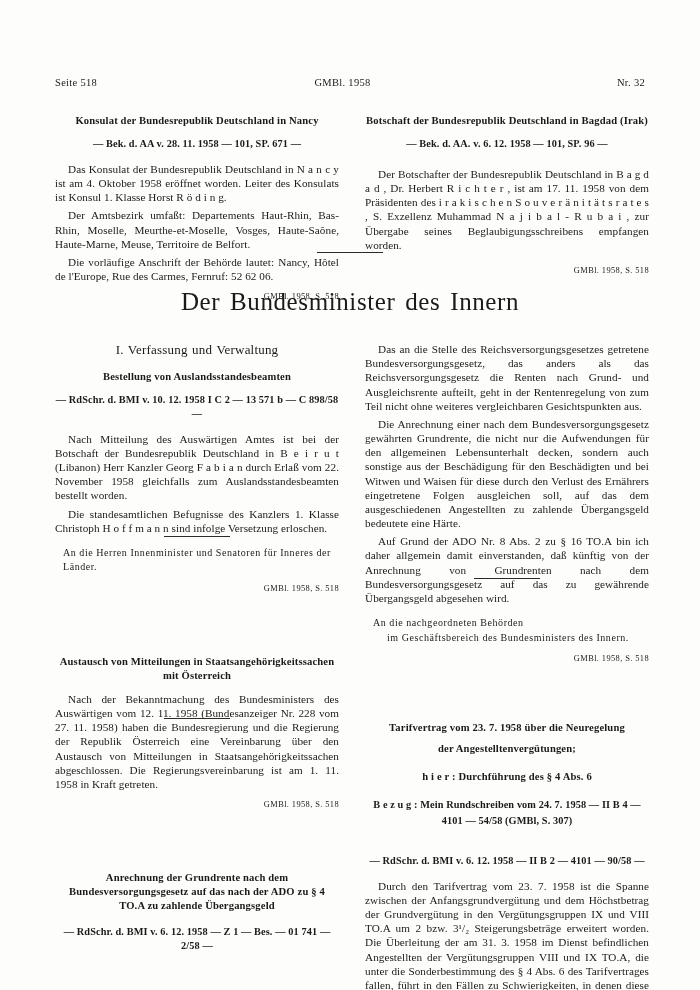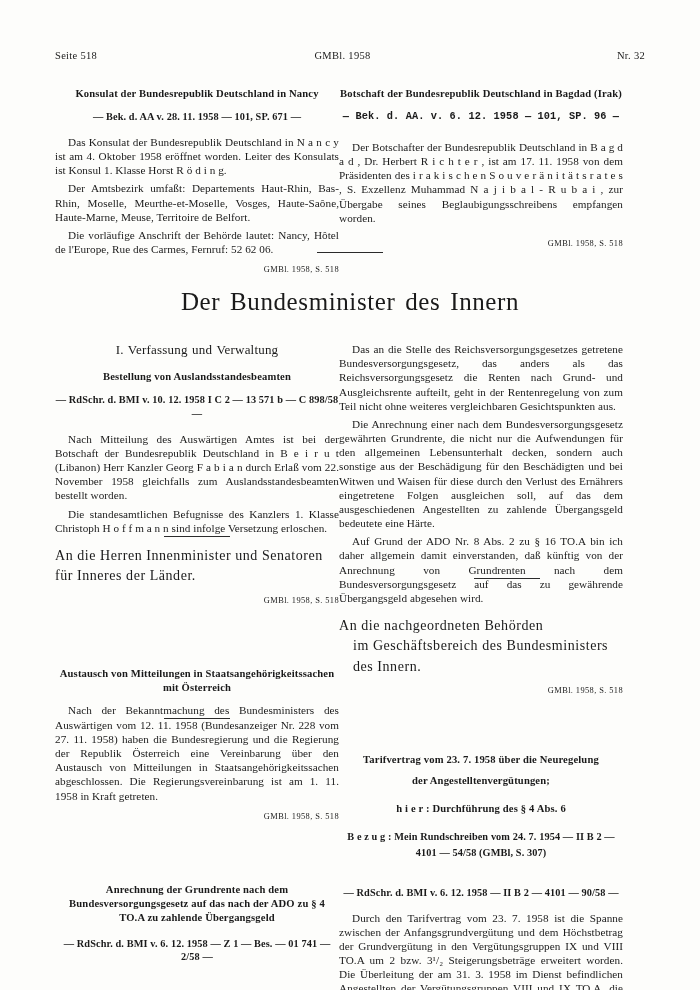--- a/index.html
+++ b/index.html
@@ -12,21 +12,21 @@
     background: #fdfdfb;
     font-family: "Liberation Serif", "DejaVu Serif", serif;
     color: #1a1a1a;
     overflow: hidden;
   }
   .page {
     position: relative;
     width: 700px;
     height: 862px;
     box-sizing: border-box;
-    padding: 50px 55px 30px 55px;
+    padding: 77px 55px 30px 55px;
   }
 
   
   .running-head {
     display: flex;
     justify-content: space-between;
     align-items: baseline;
     font-size: 10.5px;
     letter-spacing: 0.3px;
     margin-bottom: 26px;
@@ -37,20 +37,21 @@
     right: 15px;
     text-align: center;
     font-size: 10.5px;
     letter-spacing: 0.3px;
   }
   .rh-wrap { position: relative; }
 
   
   .columns {
     display: flex;
+    gap: 26px;
     align-items: flex-start;
   }
   .col {
     width: 284px;
     flex: 0 0 284px;
   }
 
   
   .art-title {
     text-align: center;
@@ -72,23 +73,23 @@
     margin: 0 0 1px 0;
     text-indent: 13px;
     text-align: justify;
     font-size: 11.2px;
     line-height: 1.265;
     hyphens: none;
     letter-spacing: 0.05px;
   }
   p.body.gap { margin-top: 4px; }
   .addressee {
-    font-size: 14px;
+    font-size: 10px;
     line-height: 1.45;
-    margin: 11px 0 0 0;
+    margin: 11px 0 0 8px;
     letter-spacing: 0.55px;
   }
   .addressee .ind { display: block; padding-left: 14px; }
   .source {
     text-align: right;
     font-size: 8.4px;
     margin: 9px 0 0 0;
     letter-spacing: 0.4px;
   }
 
@@ -148,21 +149,21 @@
       <div class="art-title">Konsulat der Bundesrepublik Deutschland in Nancy</div>
       <div class="art-ref">— Bek. d. AA v. 28. 11. 1958 — 101, SP. 671 —</div>
       <p class="body">Das Konsulat der Bundesrepublik Deutschland in N a n c y ist am 4. Oktober 1958 eröffnet worden. Leiter des Konsulats ist Konsul 1. Klasse Horst R ö d i n g.</p>
       <p class="body gap">Der Amtsbezirk umfaßt: Departements Haut-Rhin, Bas-Rhin, Moselle, Meurthe-et-Moselle, Vosges, Haute-Saône, Haute-Marne, Meuse, Territoire de Belfort.</p>
       <p class="body gap">Die vorläufige Anschrift der Behörde lautet: Nancy, Hôtel de l'Europe, Rue des Carmes, Fernruf: 52 62 06.</p>
       <div class="source">GMBl. 1958, S. 518</div>
     </div>
 
     <div class="col">
       <div class="art-title">Botschaft der Bundesrepublik Deutschland in Bagdad (Irak)</div>
-      <div class="art-ref" style="margin-top:0;margin-bottom:16px;font-family:Liberation Mono, monospace;">— Bek. d. AA. v. 6. 12. 1958 — 101, SP. 96 —</div>
+      <div class="art-ref" style="margin-top:0;margin-bottom:16px;">— Bek. d. AA. v. 6. 12. 1958 — 101, SP. 96 —</div>
       <p class="body">Der Botschafter der Bundesrepublik Deutschland in B a g d a d , Dr. Herbert R i c h t e r , ist am 17. 11. 1958 von dem Präsidenten des i r a k i s c h e n  S o u v e r ä n i t ä t s r a t e s , S. Exzellenz Muhammad N a j i b  a l - R u b a i , zur Übergabe seines Beglaubigungsschreibens empfangen worden.</p>
       <div class="source" style="margin-top:14px;">GMBl. 1958, S. 518</div>
     </div>
 
   </div>
 
   <div class="abs" id="mid-divider">
     <div class="divider"></div>
   </div>
 
@@ -215,21 +216,21 @@
           </div>
           <div class="source">GMBl. 1958, S. 518</div>
         </div>
 
         <div style="height:58px;"></div>
 
         <div>
           <div class="art-title">Tarifvertrag vom 23. 7. 1958 über die Neuregelung</div>
           <div class="art-title" style="margin-top:-2px;margin-bottom:14px;">der Angestelltenvergütungen;</div>
           <div class="art-title" style="margin-bottom:14px;">h i e r : Durchführung des § 4 Abs. 6</div>
-          <div class="art-ref" style="margin-bottom:2px;">B e z u g : Mein Rundschreiben vom 24. 7. 1954 — II B 2 —</div>
+          <div class="art-ref" style="margin-bottom:2px;">B e z u g : Mein Rundschreiben vom 24. 7. 1958 — II B 4 —</div>
           <div class="art-ref" style="margin-bottom:26px;">4101 — 54/58 (GMBl, S. 307)</div>
           <div class="art-ref">— RdSchr. d. BMI v. 6. 12. 1958 — II B 2 — 4101 — 90/58 —</div>
           <p class="body">Durch den Tarifvertrag vom 23. 7. 1958 ist die Spanne zwischen der Anfangsgrundvergütung und dem Höchstbetrag der Grundvergütung in den Vergütungsgruppen IX und VIII TO.A um 2 bzw. 3¹/₂ Steigerungsbeträge erweitert worden. Die Überleitung der am 31. 3. 1958 im Dienst befindlichen Angestellten der Vergütungsgruppen VIII und IX TO.A, die unter die Sonderbestimmung des § 4 Abs. 6 des Tarifvertrages fallen, führt in den Fällen zu Schwierigkeiten, in denen diese Angestellten auf Grund der Tarifverträge vom 15. 12. 1955 und vom 4. 6. 1957 den am 31. 3. 1958 maßgebenden Höchstbetrag der monatlichen Grundvergütung bereits in einem Zeitpunkt erlangten, in dem sie ihn noch nicht hätten erlangen können, wenn sie lediglich die Steigerungsbeträge zu den regelmäßigen tariflichen Steigerungsterminen erhalten hätten. Der Sinn des § 4 Abs. 6 des Tarifvertrages geht nun dahin, daß die Steigerungsbeträge zu den Zeitpunkten zu gewähren sind, in denen die Steigerungstermine eingetreten wären, wenn der Zeitablauf der regelmäßigen Steigerungen nicht durch die Gewährung des Höchstbetrages unterbrochen worden</p>
         </div>
 
       </div>
 
     </div>
   </div>
 

